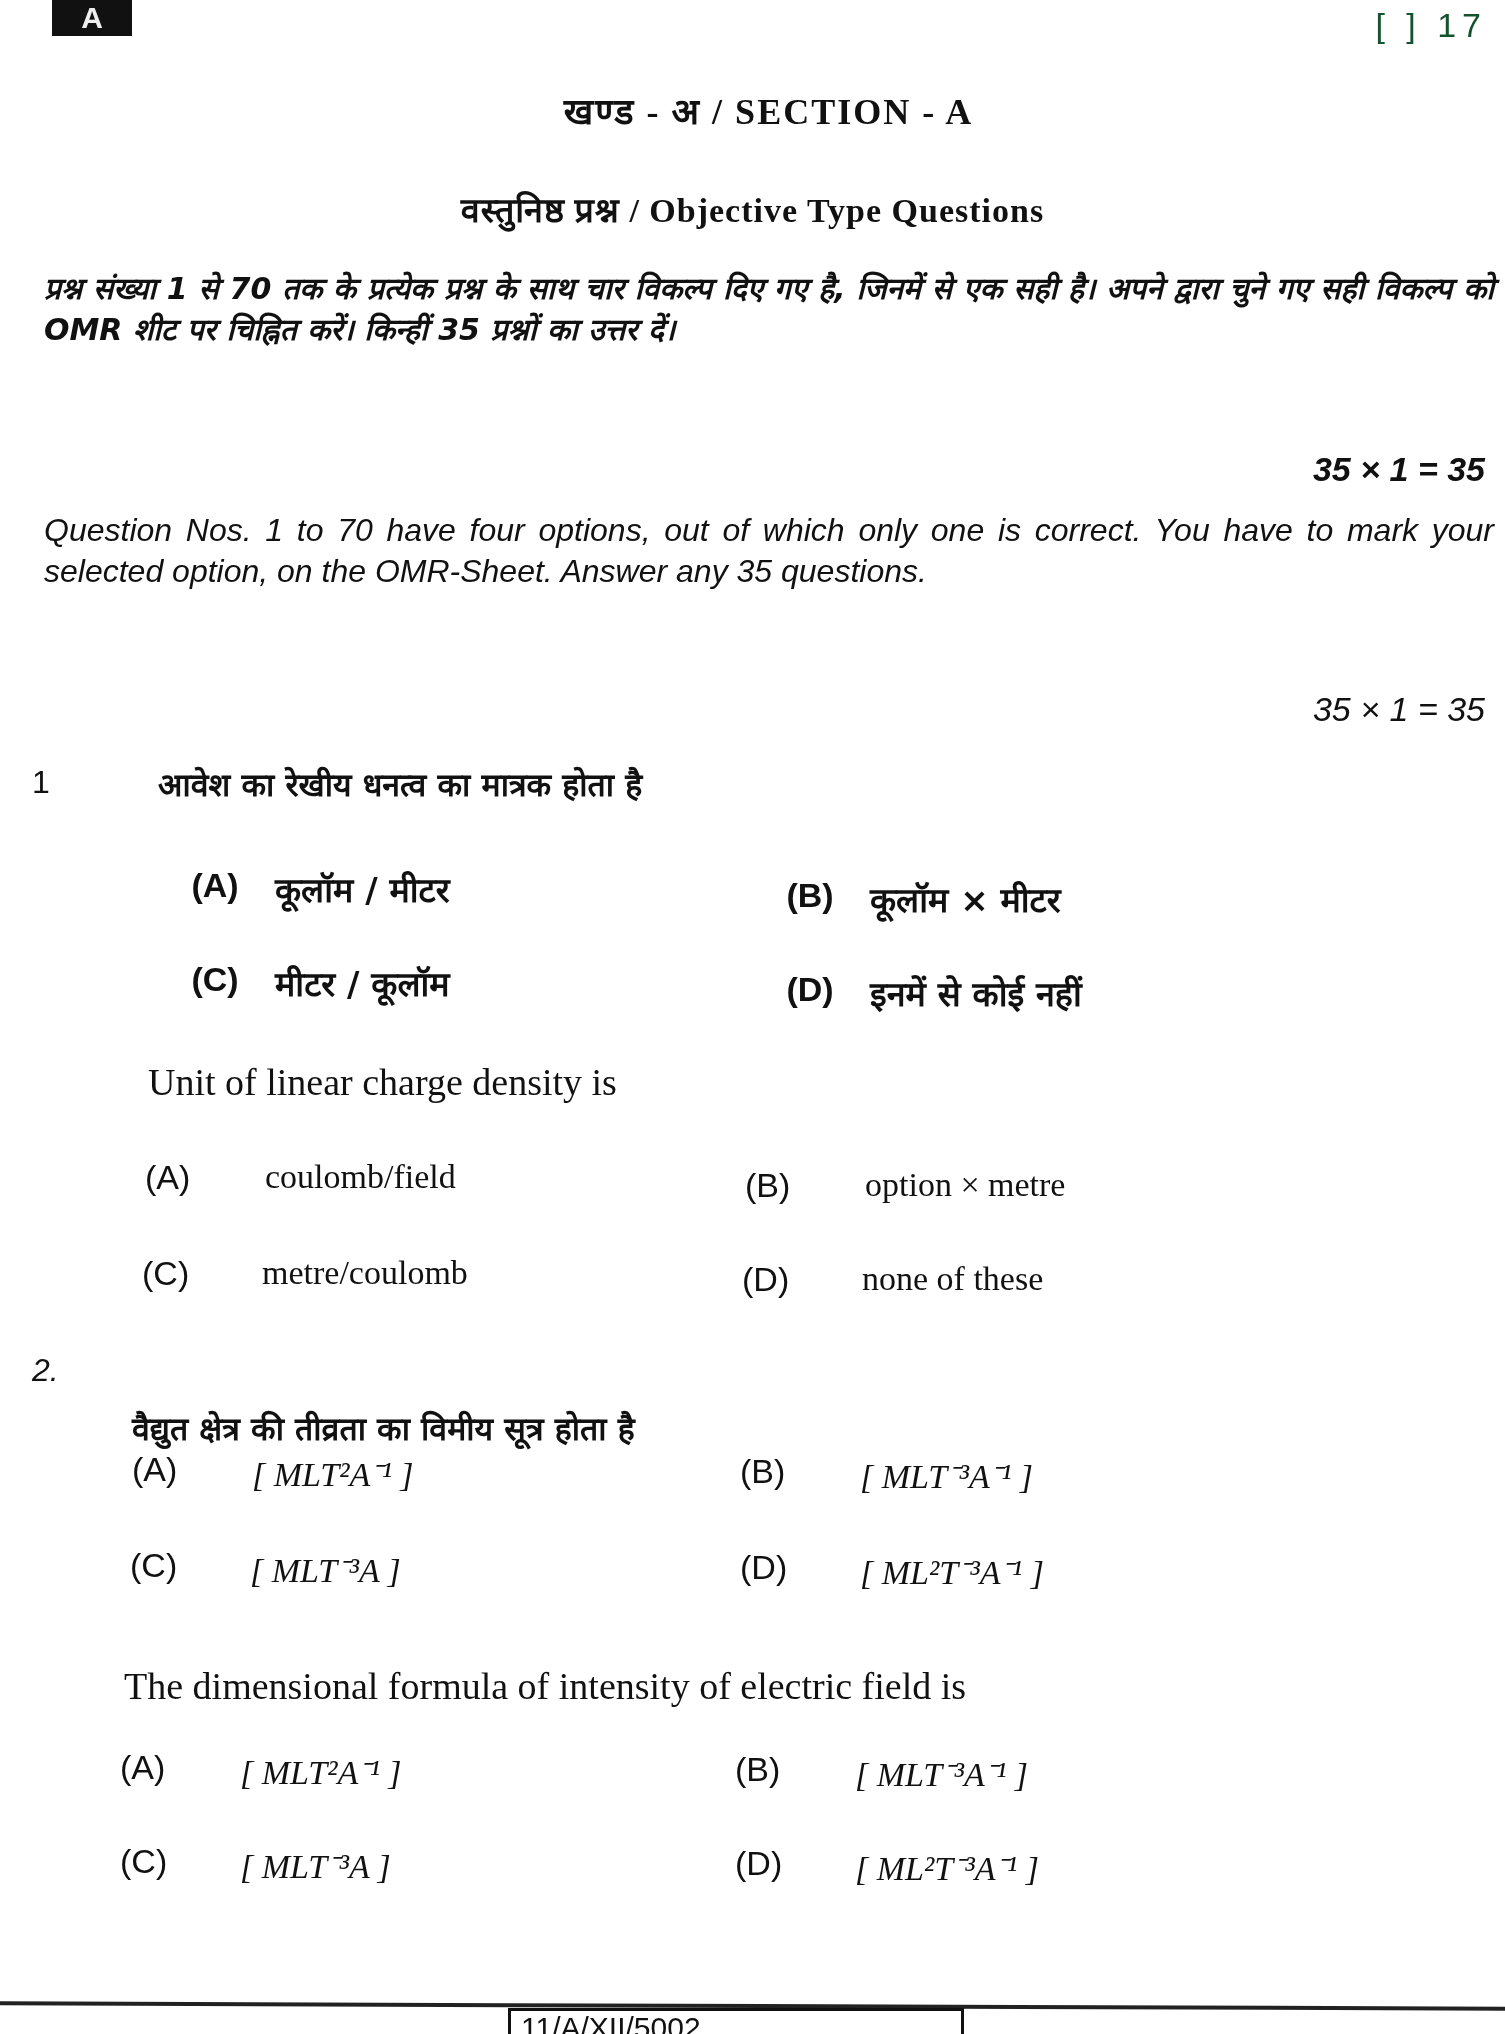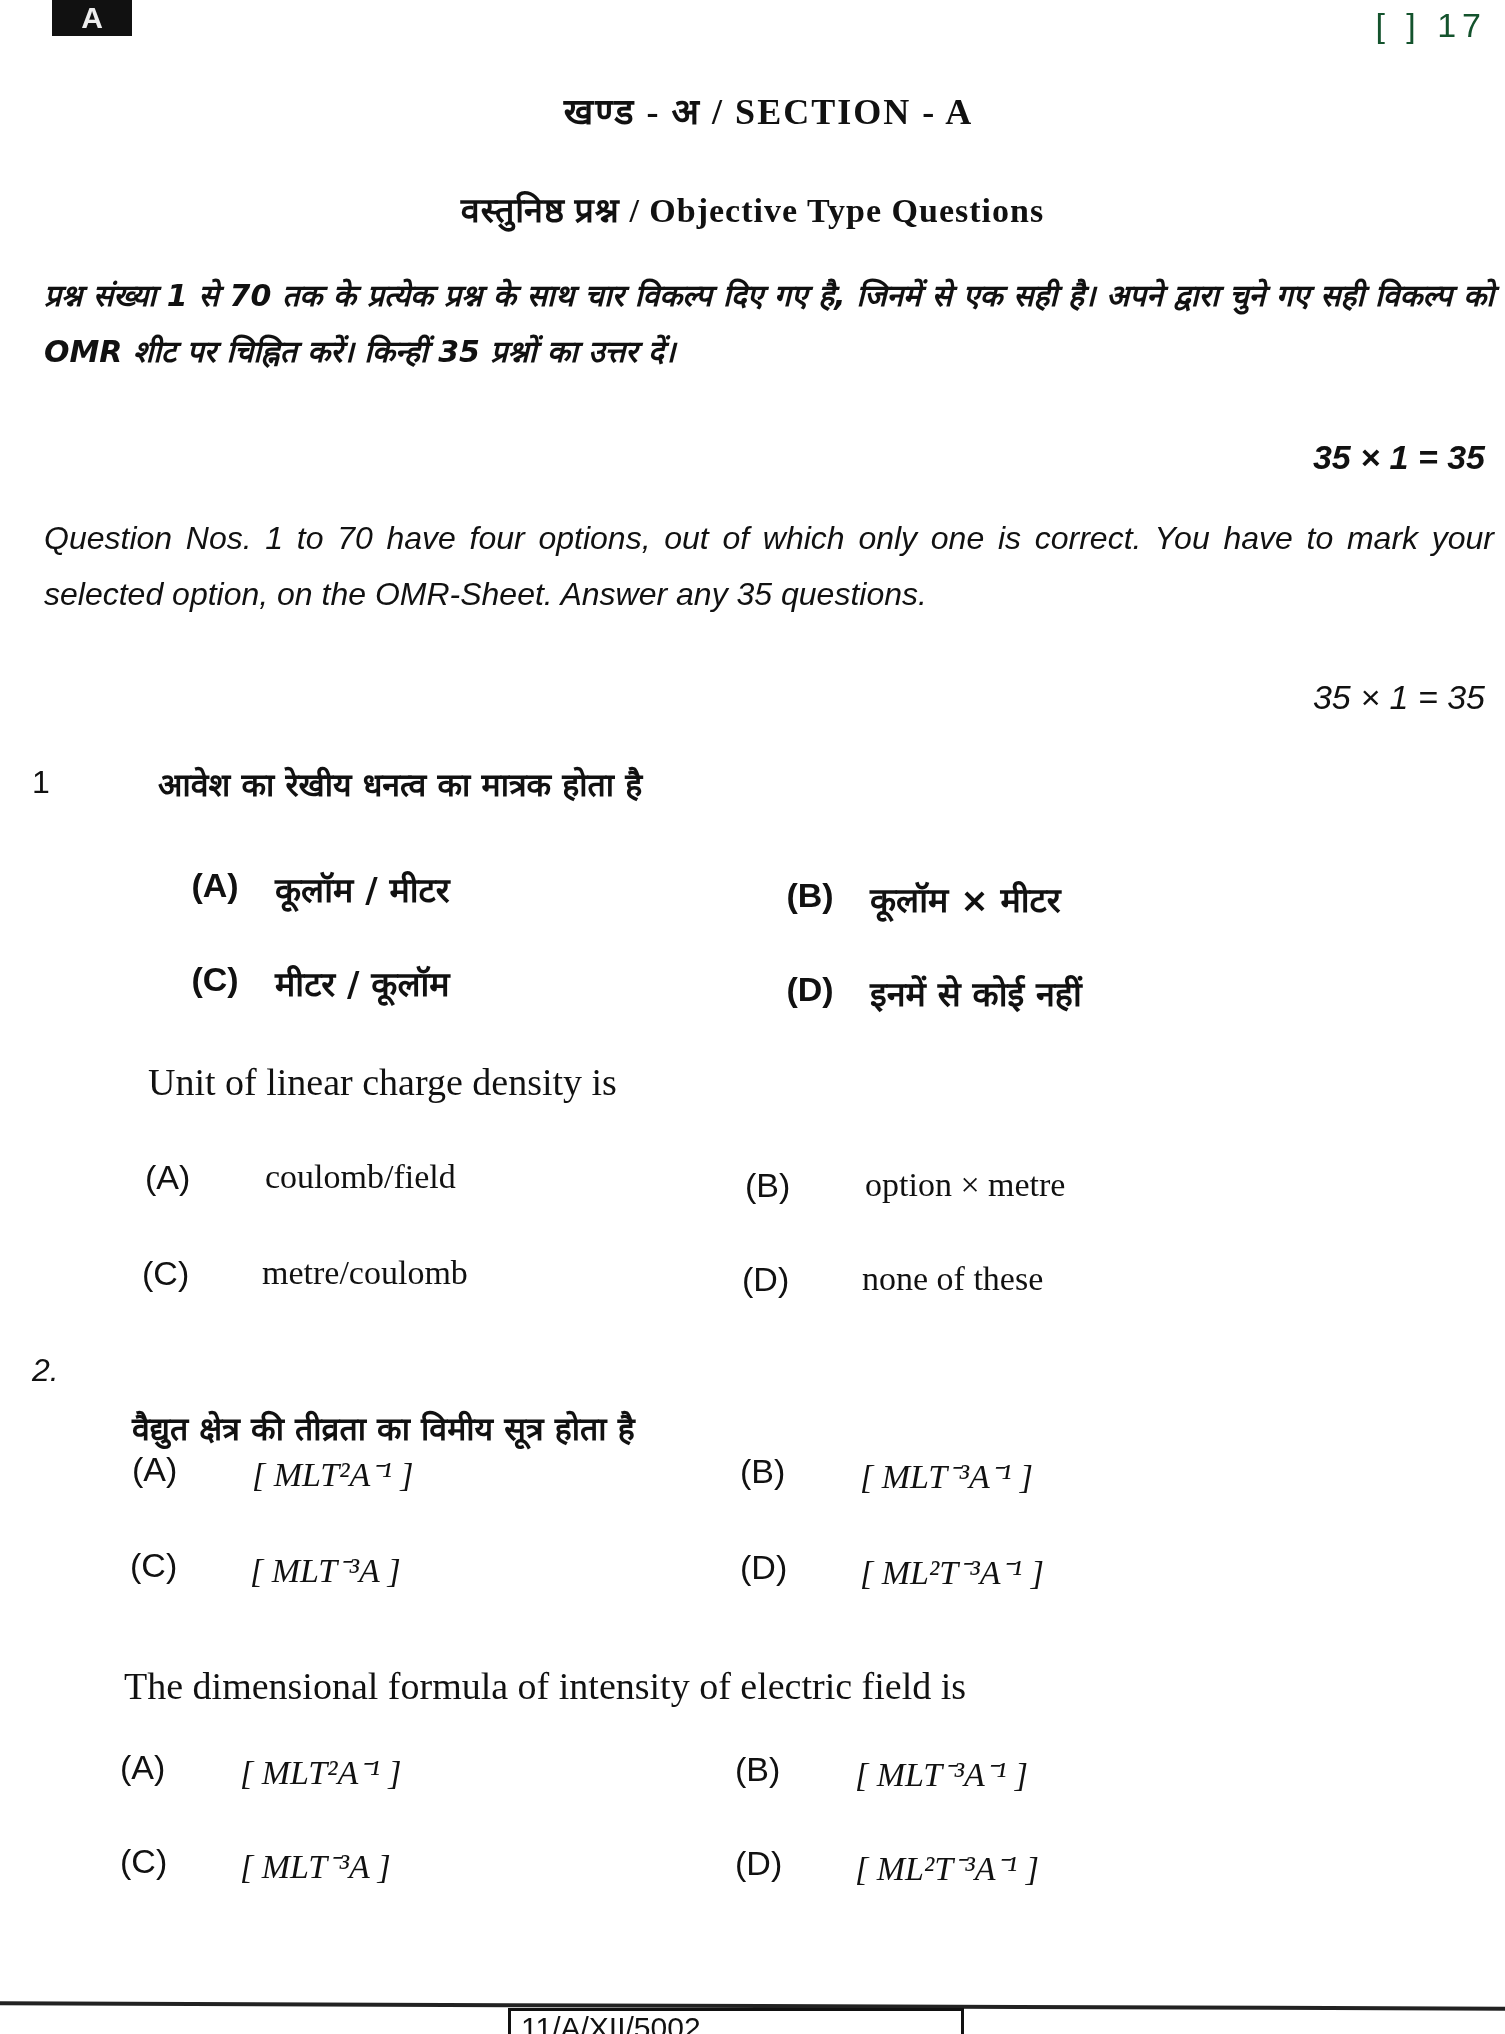--- a/index.html
+++ b/index.html
@@ -6,24 +6,24 @@
   body { width:1505px; height:2034px; position:relative; overflow:hidden; color:#111;
          font-family:"Liberation Serif","DejaVu Serif",serif; }
   .abs { position:absolute; }
   .badge { left:52px; top:0; width:80px; height:36px; background:#111; color:#eee;
            font-family:"Liberation Sans",sans-serif; font-size:30px; font-weight:bold;
            display:flex; align-items:center; justify-content:center; }
   .pageno { right:18px; top:6px; font-family:"Liberation Sans",sans-serif; font-size:34px; letter-spacing:6px; color:#14532d; }
   .center { left:0; width:1505px; text-align:center; }
   .sec { top:86px; font-size:36px; font-weight:bold; letter-spacing:2px;margin-left:16px; }
   .sub { top:186px; font-size:34px; font-weight:bold; letter-spacing:1px; }
-  .para { left:44px; width:1450px; font-size:32px; font-style:italic; line-height:56px; text-align:justify; }
+  .para { left:44px; width:1450px; font-size:32px; font-style:italic; line-height:41px; text-align:justify; }
   .hi { top:268px; font-weight:bold; font-family:"DejaVu Sans",sans-serif; font-size:30px; }
   .en { top:510px; font-family:"Liberation Sans",sans-serif; }
-  .marks { right:20px; font-size:34px; font-style:italic; font-family:"Liberation Sans",sans-serif; }
+  .marks { right:20px; font-size:34px; font-style:italic; font-family:"Liberation Sans",sans-serif;margin-top:12px; }
   .marks1 { top:438px; font-weight:bold; }
   .marks2 { top:678px; }
   .qnum { left:32px; font-size:32px; font-family:"Liberation Sans",sans-serif; }
   .qtext { left:158px; font-size:38px; }
   .hin { font-family:"DejaVu Sans",sans-serif; font-weight:bold; font-size:32px;text-align:center; }
   .opt { font-size:34px; display:flex; }
   .opt .lab { width:120px; font-family:"Liberation Sans",sans-serif; }
   .math { font-style:italic; font-family:"Liberation Serif",serif; }
   .footline { left:0; top:2004px; width:1505px; height:4px; background:#222; transform:rotate(0.2deg); }
   .footbox { left:508px; top:2008px; width:440px; height:40px; border:3px solid #111; border-bottom:none;

